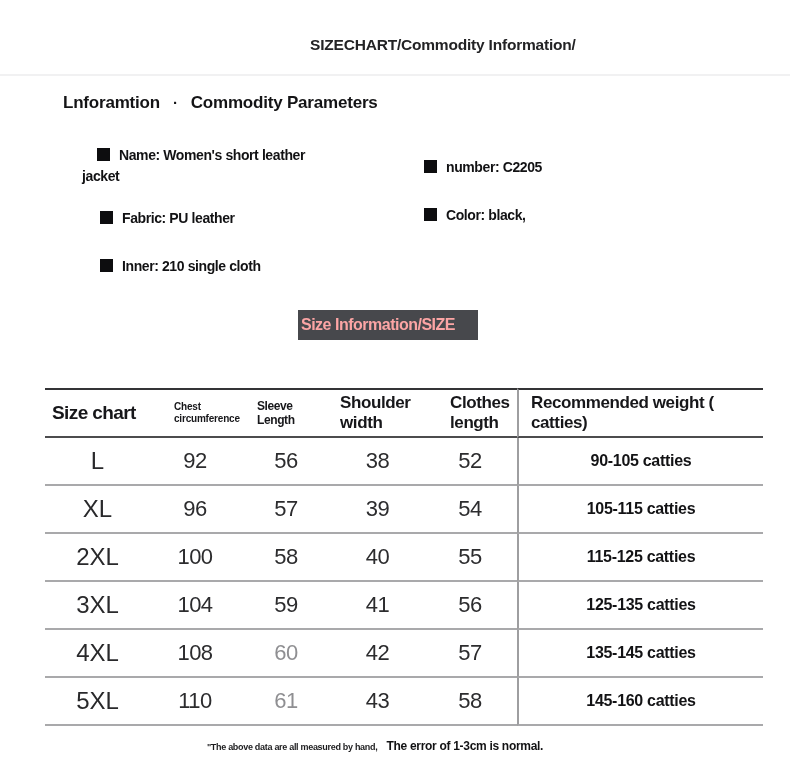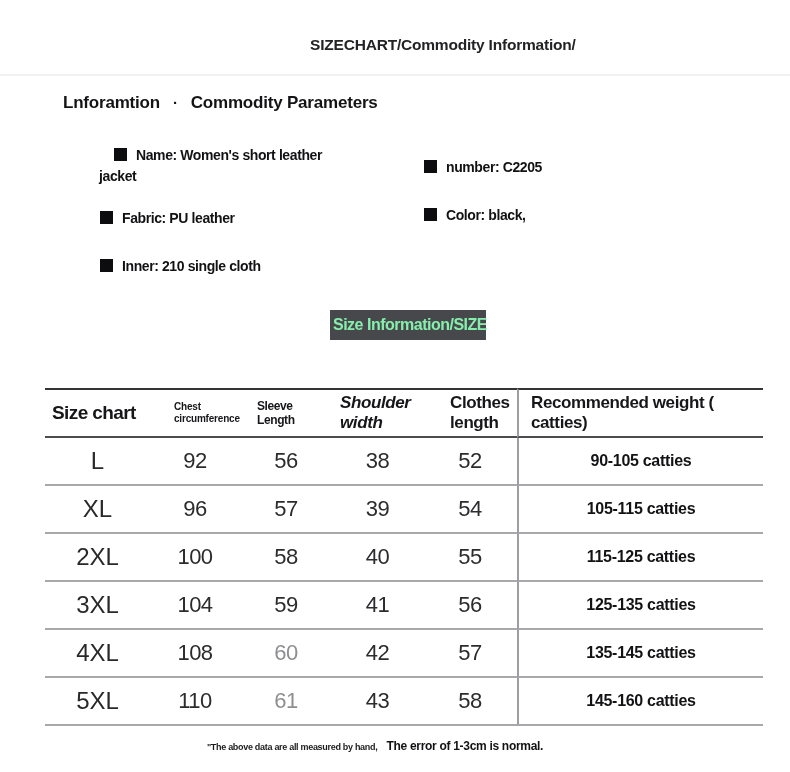--- a/index.html
+++ b/index.html
@@ -23,31 +23,31 @@
     letter-spacing:-0.2px; color:#141416; white-space:nowrap;text-align:right;
   }
   .section-heading .dot { margin:0 13px; font-size:15px; }
 
   .param { font-size:14px; font-weight:bold; letter-spacing:-0.4px;
            color:#121214; line-height:21px; }
   .bullet {
     display:inline-block; width:13px; height:13px; background:#0d0d0f;
     margin-right:9px; vertical-align:-1px;
   }
-  .param-name  { left:99px;  top:145px; width:252px; text-indent:15px; }
+  .param-name  { left:82px;  top:145px; width:252px; text-indent:15px; }
   .param-number{ left:424px; top:157px; white-space:nowrap; }
   .param-fabric{ left:100px; top:208px; white-space:nowrap; }
   .param-color { left:424px; top:205px; white-space:nowrap; }
   .param-inner { left:100px; top:256px; white-space:nowrap; }
 
   .size-banner {
-    left:298px; top:310px; width:156px; height:30px;
-    background:#47484c; color:#86efac;
+    left:298px; top:310px; width:180px; height:30px;
+    background:#47484c; color:#fca5a5;
     font-size:16px; font-weight:bold; letter-spacing:-0.5px;
-    line-height:30px; padding-left:3px; white-space:nowrap;margin-left:32px;
+    line-height:30px; padding-left:3px; white-space:nowrap;
   }
 
   .size-table {
     left:45px; top:388px; width:718px;
     display:grid;
     grid-template-columns:105px 90px 92px 91px 94px 246px;
     grid-template-rows:50px repeat(6,48px);
   }
   .trow, .thead { display:contents; }
   .cell {
@@ -60,21 +60,21 @@
     font-weight:bold; line-height:1.18; color:#17171a;
   }
   .trow .cell { border-bottom:2px solid #a9a9ab; }
   .wcol { border-left:2px solid #9e9ea0; }
 
   .h0 { justify-content:flex-start; padding-left:7px;
         font-size:19px; letter-spacing:-0.6px; }
   .h1 { justify-content:flex-start; padding-left:24px;
         font-size:10px; letter-spacing:-0.2px; line-height:1.3; }
   .h2 { justify-content:flex-start; padding-left:17px; font-size:12px; letter-spacing:-0.4px; }
-  .h3 { justify-content:flex-start; padding-left:8px;  font-size:17px; letter-spacing:-0.4px;font-style:italic; }
+  .h3 { justify-content:flex-start; padding-left:8px;  font-size:17px; letter-spacing:-0.4px; }
   .h4 { justify-content:flex-start; padding-left:27px; font-size:17px; letter-spacing:-0.4px; }
   .h5 { justify-content:flex-start; padding-left:12px; padding-right:8px;
         font-size:17px; letter-spacing:-0.4px; line-height:1.25; }
 
   .c-size   { font-size:24px; font-weight:400; color:#29292b; }
   .c-num    { font-size:22px; font-weight:400; color:#2c2c2e; letter-spacing:-0.5px; }
   .c-weight { font-size:16px; font-weight:bold; letter-spacing:-0.3px; color:#131315; }
   .muted    { color:#8f8f92; }
 
   .footnote {

